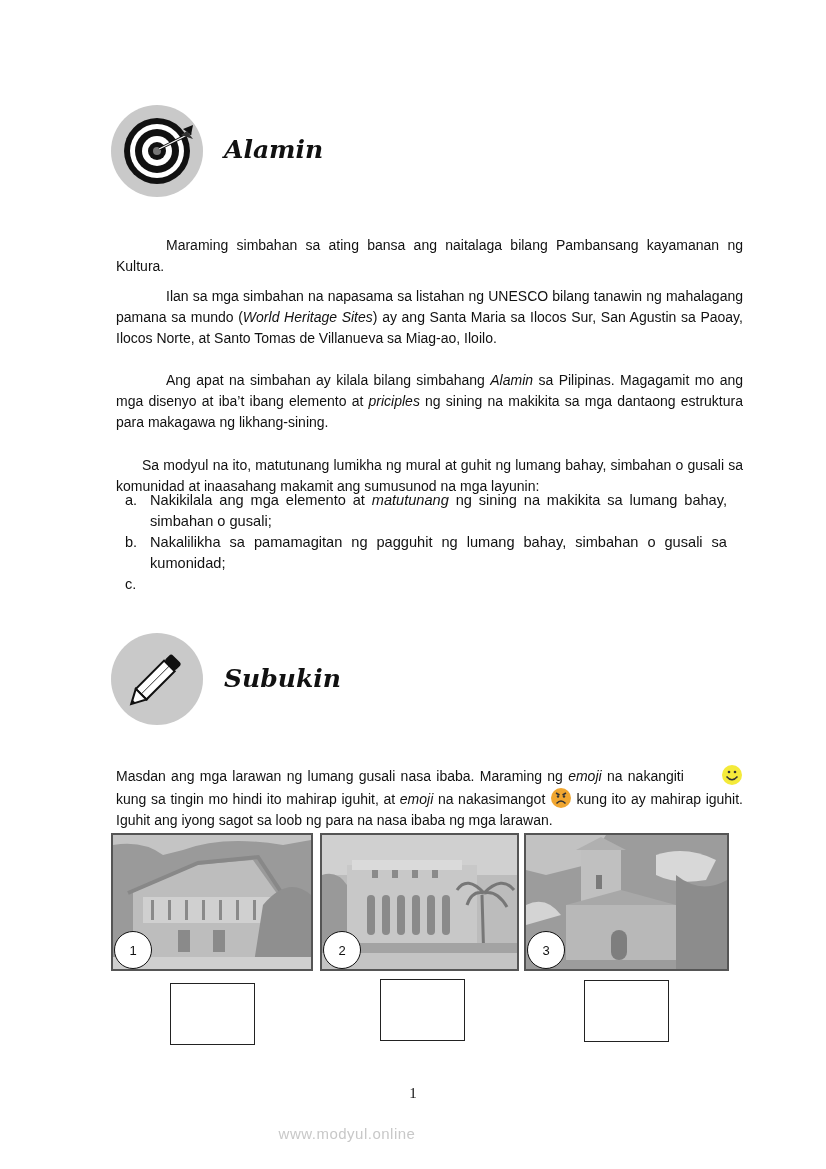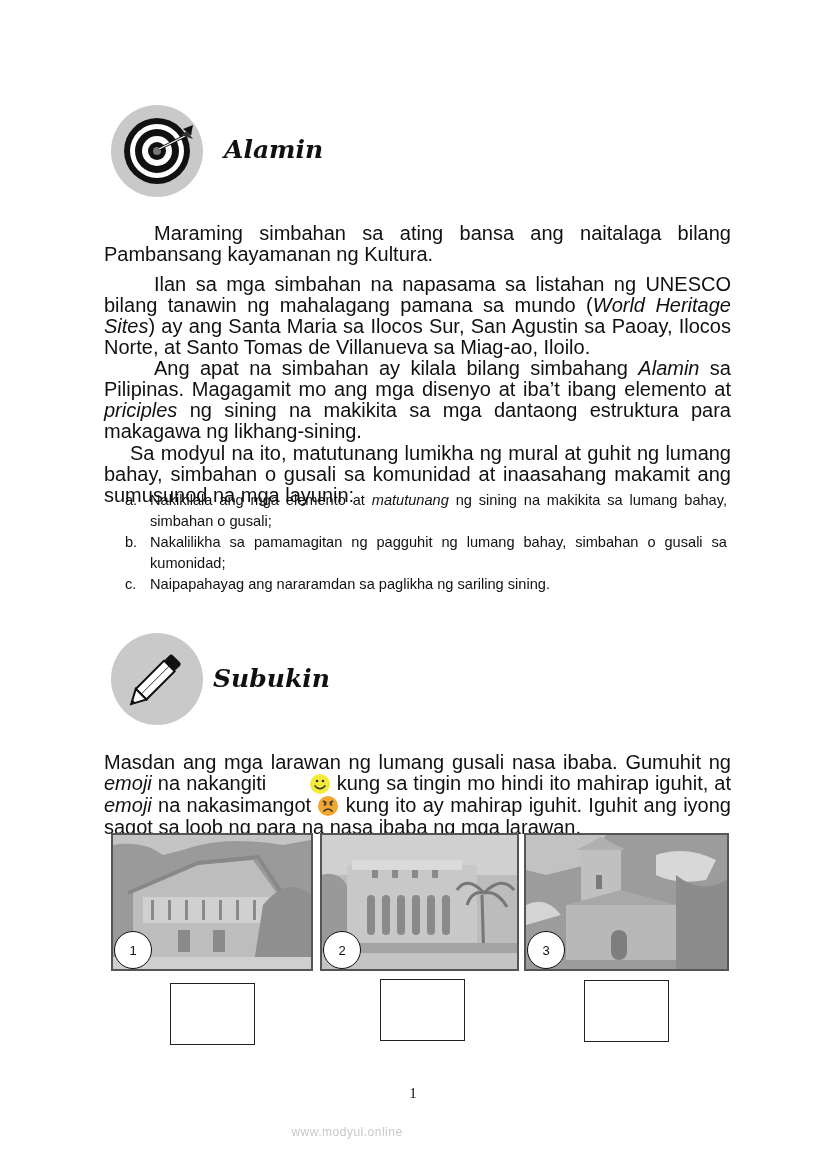--- a/index.html
+++ b/index.html
@@ -2,38 +2,38 @@
 <html><head>
 <meta charset="utf-8">
 <style>
   html, body { margin: 0; padding: 0; background: #ffffff; }
   body { width: 826px; height: 1169px; position: relative; overflow: hidden;
          font-family: "Liberation Sans", sans-serif; color: #111; }
   .section-icon { position: absolute; width: 92px; height: 92px; border-radius: 50%;
                   background: #c9c9c9; }
   .section-title { position: absolute; font-family: "DejaVu Serif", serif; font-weight: bold;
                    font-style: italic; font-size: 25px; color: #111; }
-  .para { position: absolute; left: 100px; width: 627px; font-size: 20px; line-height: 21px;
-          text-align: justify; margin: 4px; }
+  .para { position: absolute; left: 100px; width: 627px; font-size: 14px; line-height: 21px;
+          text-align: justify; margin: 16px; }
   .indent { text-indent: 50px; }
   .indent-small { text-indent: 26px; }
   .list { position: absolute; left: 100px; width: 627px; font-size: 14.6px; line-height: 21px;
           margin: 0; padding: 0; list-style: none; }
   .list li { position: relative; padding-left: 50px; text-align: justify; }
   .list li .marker { position: absolute; left: 25px; top: 0; }
   .photo { position: absolute; border: 2px solid #555; background: #9a9a9a; overflow: hidden; }
   .photo svg { display: block; }
   .num-circle { position: absolute; width: 36px; height: 36px; border-radius: 50%;
                 background: #fff; border: 1.5px solid #111; font-size: 13px;
                 display: flex; align-items: center; justify-content: center; }
   .answer-box { position: absolute; border: 1.5px solid #222; background: #fff; }
   .page-number { position: absolute; left: 0; width: 826px; top: 1085px; text-align: center;
                  font-family: "Liberation Serif", serif; font-size: 15px; }
   .watermark { position: absolute; left: 0; width: 694px; top: 1125px; text-align: center;
-               font-size: 12px; color: #c8c8c8; letter-spacing: 0.5px; }
+               font-size: 15px; color: #c8c8c8; letter-spacing: 0.5px; }
   .emoji { display: inline-block; width: 22px; height: 22px; vertical-align: -5px; }
 </style>
 </head>
 <body>
 
 <div class="section-icon" style="left:111px; top:105px;">
   <svg width="92" height="92" viewBox="0 0 92 92">
     <circle cx="46" cy="46" r="33" fill="#111"></circle>
     <circle cx="46" cy="46" r="27" fill="#fff"></circle>
     <circle cx="46" cy="46" r="22" fill="#111"></circle>
@@ -64,39 +64,38 @@
   <li>
     <span class="marker">a.</span>
     <span>Nakikilala ang mga elemento at </span><i>matutunang</i><span> ng sining na makikita sa lumang bahay, simbahan o gusali;</span>
   </li>
   <li>
     <span class="marker">b.</span>
     <span>Nakalilikha sa pamamagitan ng pagguhit ng lumang bahay, simbahan o gusali sa kumonidad;</span>
   </li>
   <li>
     <span class="marker">c.</span>
-    <span>Naipapahayag ang nararamdan sa paglikha ng sariling sining.</span>
   </li>
 </ul>
 
 <div class="section-icon" style="left:111px; top:633px;">
   <svg width="92" height="92" viewBox="0 0 92 92">
     <g transform="rotate(-45 46 46)">
       <rect x="24" y="38" width="40" height="15" fill="#fff" stroke="#111" stroke-width="2"></rect>
       <line x1="24" y1="45.5" x2="64" y2="45.5" stroke="#111" stroke-width="0.8"></line>
       <rect x="64" y="38" width="10" height="15" rx="3" fill="#111"></rect>
       <path d="M24 38 L10 45.5 L24 53 Z" fill="#fff" stroke="#111" stroke-width="2"></path>
       <path d="M14 43.4 L10 45.5 L14 47.6 Z" fill="#111"></path>
     </g>
   </svg>
 </div>
-<div class="section-title" style="left:213px; top:664px;">Subukin</div>
+<div class="section-title" style="left:224px; top:664px;">Subukin</div>
 
 <p class="para" style="top:748px;">
-  <span>Masdan ang mga larawan ng lumang gusali nasa ibaba. Gumuhit ng </span><i>emoji</i><span> na nakangiti </span>&nbsp;&nbsp;&nbsp;&nbsp;&nbsp;&nbsp;<span class="emoji"><svg width="22" height="22" viewBox="0 0 22 22">
+  <span>Masdan ang mga larawan ng lumang gusali nasa ibaba. Maraming ng </span><i>emoji</i><span> na nakangiti </span>&nbsp;&nbsp;&nbsp;&nbsp;&nbsp;&nbsp;<span class="emoji"><svg width="22" height="22" viewBox="0 0 22 22">
         <circle cx="11" cy="11" r="10" fill="#f4ea3a"></circle>
         <circle cx="8" cy="8" r="1.3" fill="#333"></circle>
         <circle cx="14" cy="8" r="1.3" fill="#333"></circle>
         <path d="M5.5 12.5 Q11 19 16.5 12.5" stroke="#333" stroke-width="1.5" fill="none"></path>
       </svg></span><span> kung sa tingin mo hindi ito mahirap iguhit, at </span><i>emoji</i><span> na nakasimangot </span><span class="emoji"><svg width="22" height="22" viewBox="0 0 22 22">
         <circle cx="11" cy="11" r="10" fill="#f0a630"></circle>
         <path d="M6 6 L9.5 8" stroke="#333" stroke-width="1.5"></path>
         <path d="M16 6 L12.5 8" stroke="#333" stroke-width="1.5"></path>
         <circle cx="8" cy="9.5" r="1.2" fill="#333"></circle>
         <circle cx="14" cy="9.5" r="1.2" fill="#333"></circle>

